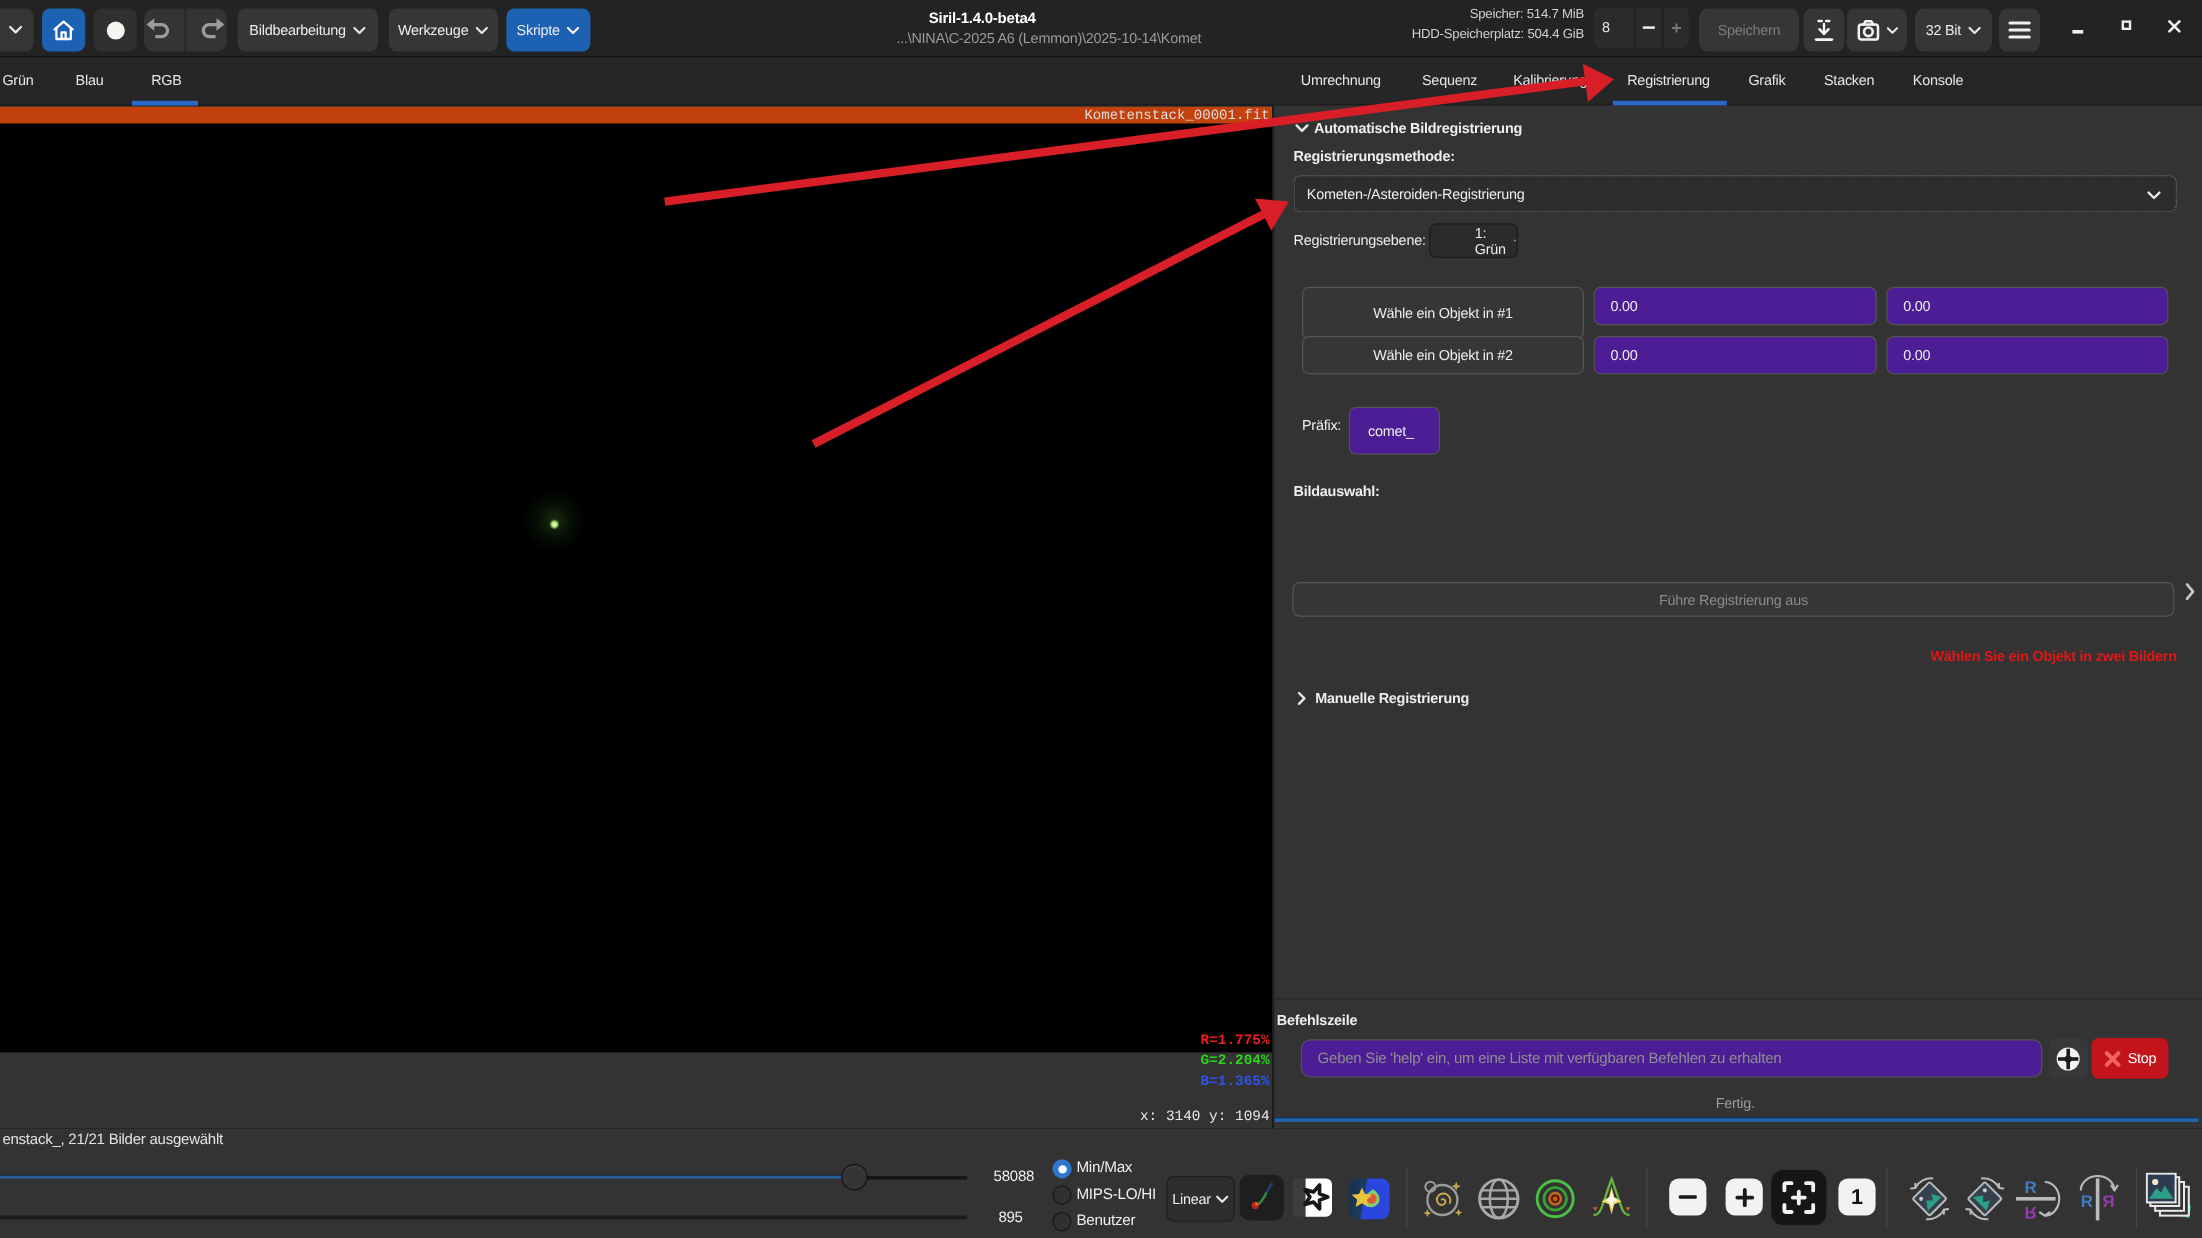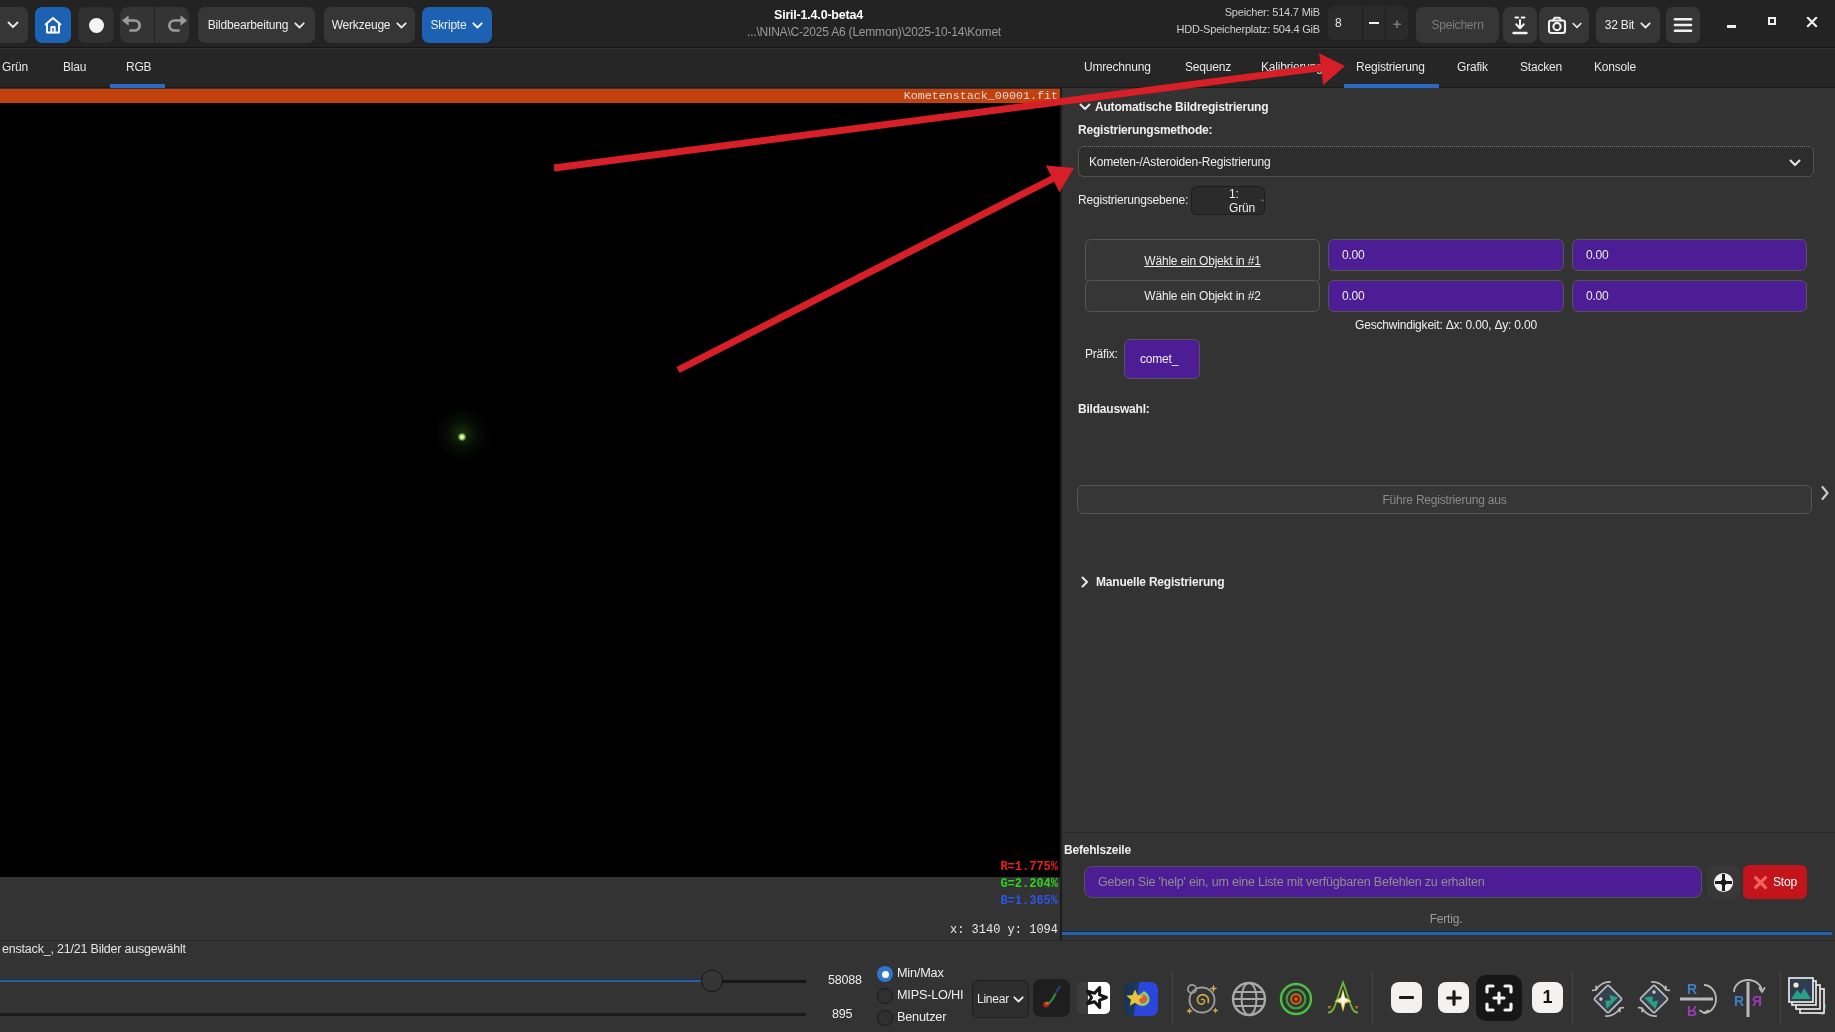--- a/index.html
+++ b/index.html
@@ -184,31 +184,31 @@
   <svg style="position:absolute; right:12px; top:12px;" width="12" height="8" viewBox="0 0 12 8">
         <path d="M1.5 1.5l4.5 4.5 4.5-4.5" stroke="#e8e8e8" stroke-width="2" fill="none" stroke-linecap="round" stroke-linejoin="round"></path>
       </svg>
 </div>
 <div class="lbl" style="left:1078px; top:193px;">Registrierungsebene:</div>
 <div class="pbtn" style="left:1191px; top:186px; width:74px; height:29px; background:#2b2b2b; border:1px solid #1c1c1c;padding-left:37px;">1: Grün
   <svg style="margin-left:6px;" width="11" height="7" viewBox="0 0 11 7">
         <path d="M1.3 1.3l4.2 4.2 4.2-4.2" stroke="#e8e8e8" stroke-width="1.8" fill="none" stroke-linecap="round" stroke-linejoin="round"></path>
       </svg>
 </div>
-<div class="pbtn" style="left:1085px; top:239px; width:235px; height:44px;text-decoration:underline;">Wähle ein Objekt in #1</div>
+<div class="pbtn" style="left:1085px; top:239px; width:235px; height:44px;">Wähle ein Objekt in #1</div>
 <div class="pinput" style="left:1328px; top:239px; width:236px; height:32px;">0.00</div>
 <div class="pinput" style="left:1572px; top:239px; width:235px; height:32px;">0.00</div>
 <div class="pbtn" style="left:1085px; top:280px; width:235px; height:32px;">Wähle ein Objekt in #2</div>
 <div class="pinput" style="left:1328px; top:280px; width:236px; height:32px;">0.00</div>
 <div class="pinput" style="left:1572px; top:280px; width:235px; height:32px;">0.00</div>
-<div class="lbl" style="left:1078px; top:318px; width:736px; text-align:center;">Geschwindigkeit: Δx: 0.00, Δy: 0.00</div>
 <div class="lbl" style="left:1085px; top:347px;">Präfix:</div>
 <div class="pinput" style="left:1124px; top:339px; width:76px; height:40px; padding-left:15px;">comet_</div>
 <div class="lbl bold" style="left:1078px; top:402px;">Bildauswahl:</div>
 <div class="pbtn" style="left:1077px; top:485px; width:735px; height:29px; color:#8b8b8b;">Führe Registrierung aus</div>
+<div class="lbl bold" style="left:1078px; top:540px; width:736px; text-align:right; color:#e11717;">Wählen Sie ein Objekt in zwei Bildern</div>
 <svg class="abs" style="left:1080px; top:576px;" width="10" height="12" viewBox="0 0 10 12">
       <path d="M2.5 1.5l4.5 4.5-4.5 4.5" stroke="#e8e8e8" stroke-width="2" fill="none" stroke-linecap="round" stroke-linejoin="round"></path>
     </svg>
 <div class="lbl bold" style="left:1096px; top:575px;">Manuelle Registrierung</div>
 
 <svg class="abs" style="left:1820px; top:485px;" width="10" height="16" viewBox="0 0 10 16">
       <path d="M2.5 2l5 6-5 6" stroke="#c9c9c9" stroke-width="2.2" fill="none" stroke-linecap="round" stroke-linejoin="round"></path>
     </svg>
 
 <div class="abs" style="left:1062px; top:832px; width:773px; height:1px; background:#272727;"></div>

